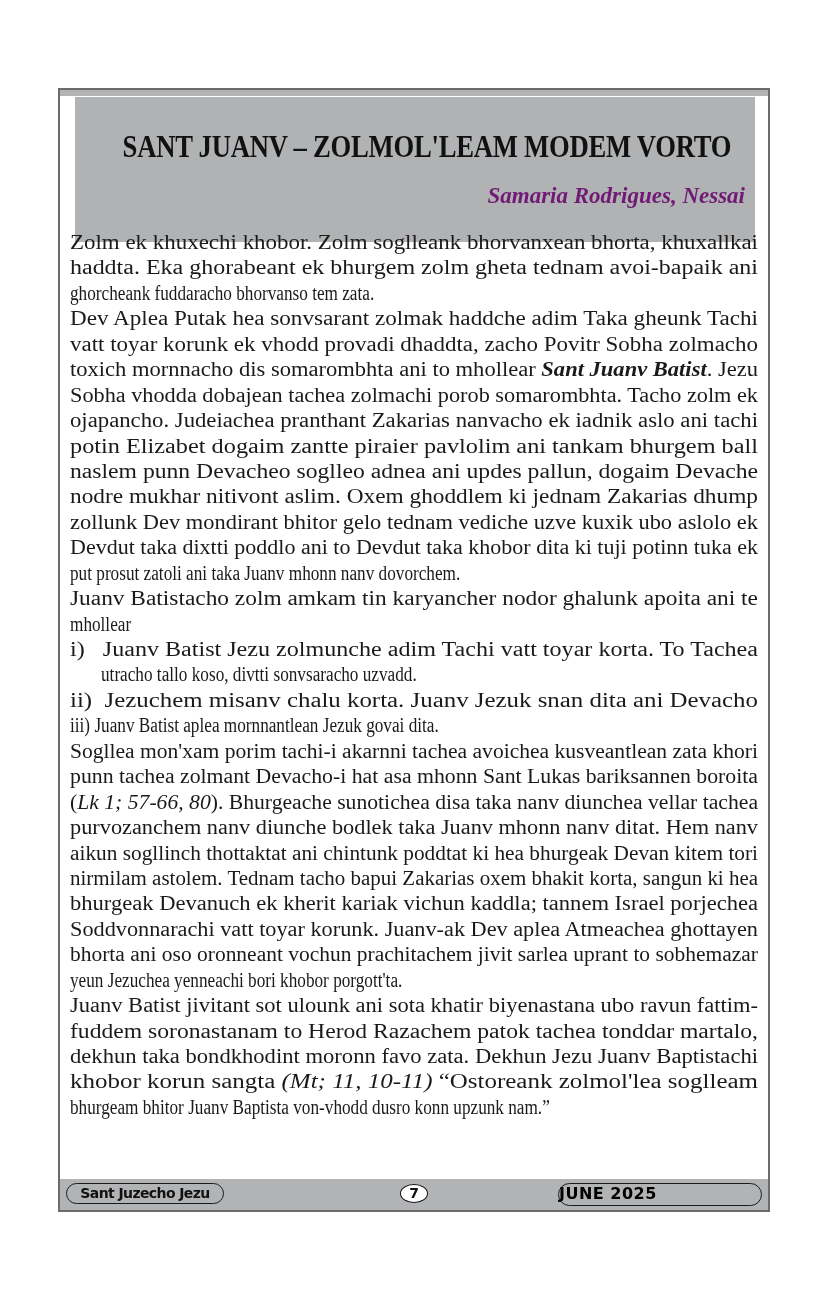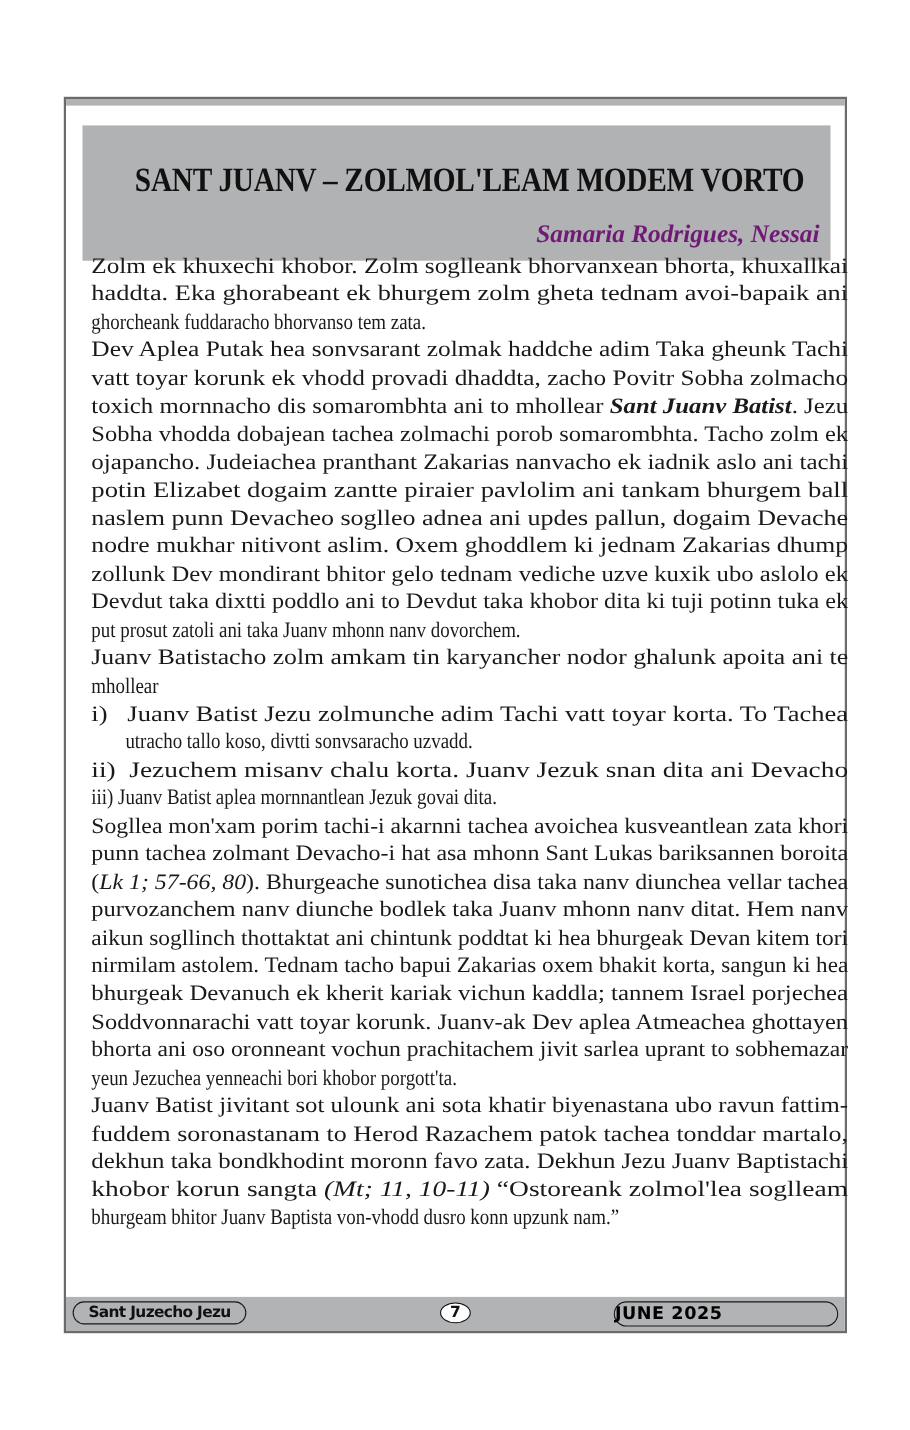--- a/index.html
+++ b/index.html
@@ -27,23 +27,23 @@
     position: absolute;
     left: 0;
     top: 0;
     width: 100%;
     height: 6px;
     background: #b2b3b5;
   }
   .header-box {
     position: absolute;
     left: 15px;
-    top: 24px;
+    top: 7px;
     width: 680px;
-    height: 123px;
+    height: 145px;
     background: #b1b2b4;
   }
   .title {
     position: absolute;
     left: 0;
     top: 32px;
     width: 100%;
     text-align: center;
     font-family: "Liberation Serif", serif;
     font-weight: bold;
@@ -74,21 +74,20 @@
     font-size: 20px;
     line-height: 25.45px;
     color: #1a1a1a;
   }
   .line {
     display: block;
     height: 25.45px;
     white-space: nowrap;
     overflow: visible;
     position: relative;
-    margin-left: 13px;
   }
   .line-inner {
     display: inline-block;
     transform-origin: left center;
     white-space: nowrap;
   }
   .bold-italic { font-weight: bold; font-style: italic; }
   .italic { font-style: italic; }
   sup { font-size: 9px; line-height: 0; vertical-align: 9px; }
   .indent { padding-left: 31px; }

